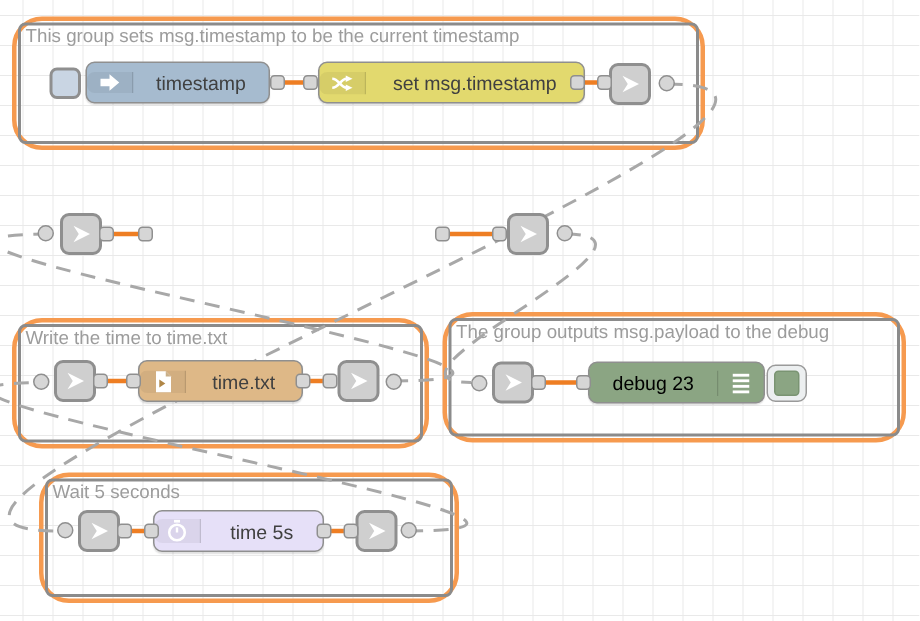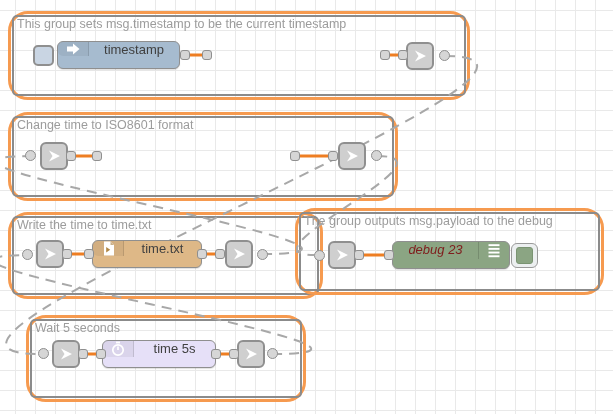--- a/index.html
+++ b/index.html
@@ -11,35 +11,35 @@
       linear-gradient(to bottom,#e9e9e9 1px,transparent 1px);
     background-size:20px 20px;
     background-position:15px 10px;
     font-family:"Liberation Sans","DejaVu Sans",sans-serif;
   }
   .group{position:absolute;border:3px solid #f69a4f;border-radius:20px;z-index:1;}
   .ginner{position:absolute;inset:1px;border:2px solid #8b8b8b;border-radius:5px;}
   .gtitle{position:absolute;left:6px;top:3px;font-size:12.5px;color:#9c9c9c;white-space:nowrap;}
   #wires{position:absolute;left:0;top:0;z-index:2;}
   .node{position:absolute;height:28px;border:1px solid #8f8f8f;border-radius:6px;
-        box-sizing:border-box;display:flex;align-items:flex-start;z-index:3;
+        box-sizing:border-box;display:flex;align-items:center;z-index:3;
         box-shadow:0 1px 1px rgba(0,0,0,0.12);}
   .icon{width:30px;display:flex;align-items:center;justify-content:center;
         background:rgba(0,0,0,0.05);border-right:1px solid rgba(0,0,0,0.12);
         border-radius:5px 0 0 5px;}
   .ricon{width:30px;display:flex;align-items:center;justify-content:center;
         border-left:1px solid rgba(0,0,0,0.15);border-radius:0 5px 5px 0;}
   .label{flex:1;display:flex;align-items:center;justify-content:center;
          font-size:13px;color:#404040;white-space:nowrap;padding:0 6px;}
   .inject{background:#a6bbcf;}
   .change{background:#e2d96e;}
   .lav{background:#e6e0f8;}
   .filen{background:#deb887;}
   .debugn{background:#8ba583;}
-  .debugn .label{font-style:italic;color:#7f1d1d;}
+  .debugn .label{color:#000000;}
   .linknode{position:absolute;width:28px;height:28px;background:#cfcfcf;
             border:2px solid #8f8f8f;border-radius:6px;box-sizing:border-box;
             display:flex;align-items:center;justify-content:center;z-index:3;}
   .port{position:absolute;width:10px;height:10px;background:#d6d6d6;
         border:1.5px solid #8f8f8f;border-radius:3px;box-sizing:border-box;z-index:4;}
   .cport{position:absolute;width:11px;height:11px;background:#d6d6d6;
         border:1.5px solid #8f8f8f;border-radius:50%;box-sizing:border-box;z-index:4;}
   .injbtn{position:absolute;width:21px;height:21px;background:#c9d5e3;
         border:2px solid #8f8f8f;border-radius:5px;box-sizing:border-box;z-index:3;}
   .dbgbtn{position:absolute;width:27px;height:25px;background:#eceff0;
@@ -49,25 +49,21 @@
 </style>
 </head>
 <body>
 
 <div id="canvas">
 
   <div class="group" style="left:8px;top:11px;width:456px;height:83px;">
     <div class="ginner"></div>
     <div class="gtitle">This group sets msg.timestamp to be the current timestamp</div>
   </div>
-  <div class="group" style="left:8px;top:112px;width:384px;height:83px;">
-    <div class="ginner"></div>
-    <div class="gtitle">Change time to ISO8601 format</div>
-  </div>
-  <div class="group" style="left:8px;top:212px;width:272px;height:81px;padding-left:37px;">
+  <div class="group" style="left:8px;top:212px;width:272px;height:81px;">
     <div class="ginner"></div>
     <div class="gtitle">Write the time to time.txt</div>
   </div>
   <div class="group" style="left:295px;top:208px;width:303px;height:81px;">
     <div class="ginner"></div>
     <div class="gtitle">The group outputs msg.payload to the debug</div>
   </div>
   <div class="group" style="left:26px;top:315px;width:274px;height:81px;text-align:center;">
     <div class="ginner"></div>
     <div class="gtitle">Wait 5 seconds</div>
@@ -99,20 +95,31 @@
   <div class="node inject" style="left:57px;top:41px;width:123px;">
     <span class="icon">
       <svg width="16" height="14" viewBox="0 0 16 14">
           <polygon points="2,4.5 8,4.5 8,1.5 14.5,7 8,12.5 8,9.5 2,9.5" fill="#fff"></polygon>
         </svg>
     </span>
     <span class="label">timestamp</span>
   </div>
   <div class="port" style="left:180px;top:50px;"></div>
   <div class="port" style="left:202px;top:50px;"></div>
+  <div class="node change" style="left:212px;top:41px;width:178px;">
+    <span class="icon">
+      <svg width="16" height="15" viewBox="0 0 16 15">
+        <path d="M1.5,4.5 C6,4.5 7,10.5 11,10.5" stroke="#fff" stroke-width="1.8" fill="none"></path>
+        <polygon points="10.5,8.3 15,10.5 10.5,12.7" fill="#fff"></polygon>
+        <path d="M1.5,10.5 C6,10.5 7,4.5 11,4.5" stroke="#fff" stroke-width="1.8" fill="none"></path>
+        <polygon points="10.5,2.3 15,4.5 10.5,6.7" fill="#fff"></polygon>
+      </svg>
+    </span>
+    <span class="label">set msg.timestamp</span>
+  </div>
   <div class="port" style="left:380px;top:50px;"></div>
   <div class="port" style="left:398px;top:50px;"></div>
   <div class="linknode" style="left:406px;top:42px;">
     <svg width="16" height="14" viewBox="0 0 16 14">
         <polygon points="3,1.5 14,7 3,12.5 6.5,7" fill="#fff"></polygon>
       </svg>
   </div>
   <div class="cport" style="left:439px;top:50px;"></div>
 
   <div class="cport" style="left:25px;top:150px;"></div>

